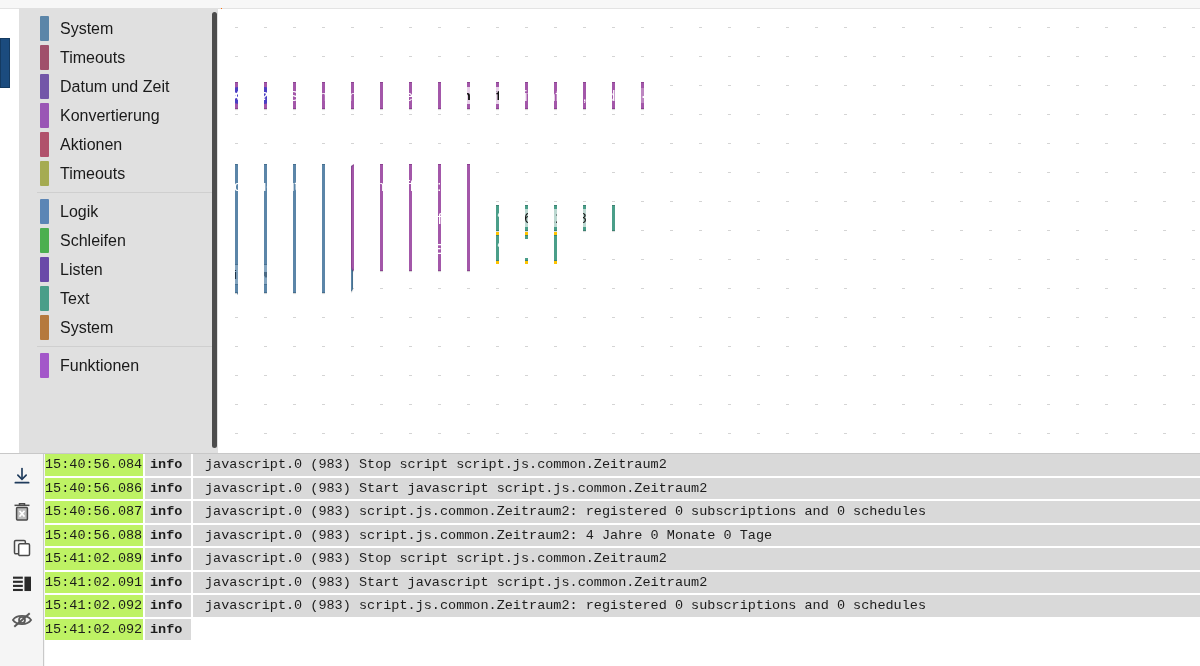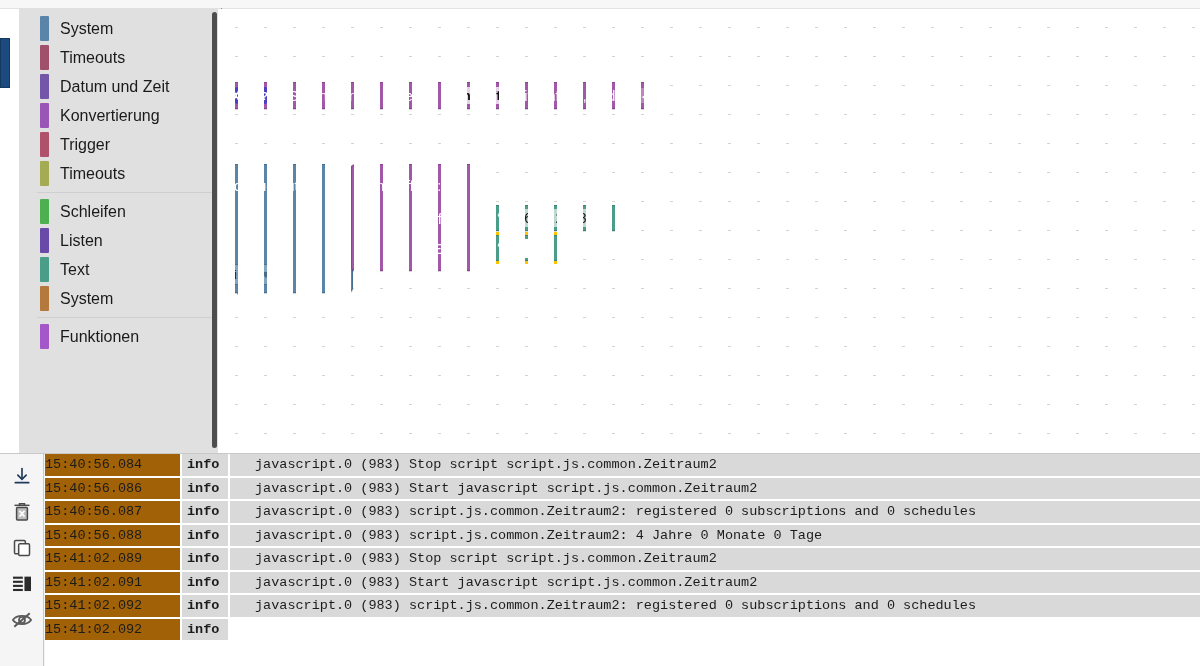--- a/index.html
+++ b/index.html
@@ -366,40 +366,40 @@
   .log-row {
     display: flex;
     align-items: stretch;
     height: 21.5px;
     border-bottom: 2px solid #ffffff;
     font-family: "Liberation Mono", monospace;
     font-size: 13.5px;
     color: #1c1c1c;
   }
   .col-time {
-    width: 137px;
-    background: #a16207;
+    width: 100px;
+    background: #bef264;
     display: flex; align-items: center;
     box-sizing: border-box;
     border-right: 2px solid #ffffff;
     white-space: nowrap;
   }
   .col-sev {
     width: 48px;
     background: #d9d9d9;
     padding-left: 5px;
     display: flex; align-items: center;
     box-sizing: border-box;
     border-right: 2px solid #ffffff;
     font-weight: bold;
   }
   .col-msg {
     flex: 1;
     background: #d9d9d9;
-    padding-left: 25px;
+    padding-left: 12px;
     display: flex; align-items: center;
     box-sizing: border-box;
     white-space: nowrap;
     overflow: hidden;
   }
 </style>
 </head>
 <body>
 
 <div id="app">
@@ -423,27 +423,31 @@
           <div class="tb-item">
             <span class="tb-swatch" style="background: rgb(115, 86, 168);"></span>
             <span class="tb-label">Datum und Zeit</span>
           </div>
           <div class="tb-item">
             <span class="tb-swatch" style="background: rgb(154, 86, 181);"></span>
             <span class="tb-label">Konvertierung</span>
           </div>
           <div class="tb-item">
             <span class="tb-swatch" style="background: rgb(176, 81, 107);"></span>
-            <span class="tb-label">Trigger</span>
+            <span class="tb-label">Aktionen</span>
           </div>
           <div class="tb-item">
             <span class="tb-swatch" style="background: rgb(165, 171, 82);"></span>
             <span class="tb-label">Timeouts</span>
           </div>
           <div class="tb-sep"></div>
+          <div class="tb-item">
+            <span class="tb-swatch" style="background: rgb(91, 133, 181);"></span>
+            <span class="tb-label">Logik</span>
+          </div>
           <div class="tb-item">
             <span class="tb-swatch" style="background: rgb(76, 175, 80);"></span>
             <span class="tb-label">Schleifen</span>
           </div>
           <div class="tb-item">
             <span class="tb-swatch" style="background: rgb(106, 74, 168);"></span>
             <span class="tb-label">Listen</span>
           </div>
           <div class="tb-item">
             <span class="tb-swatch" style="background: rgb(74, 158, 137);"></span>

